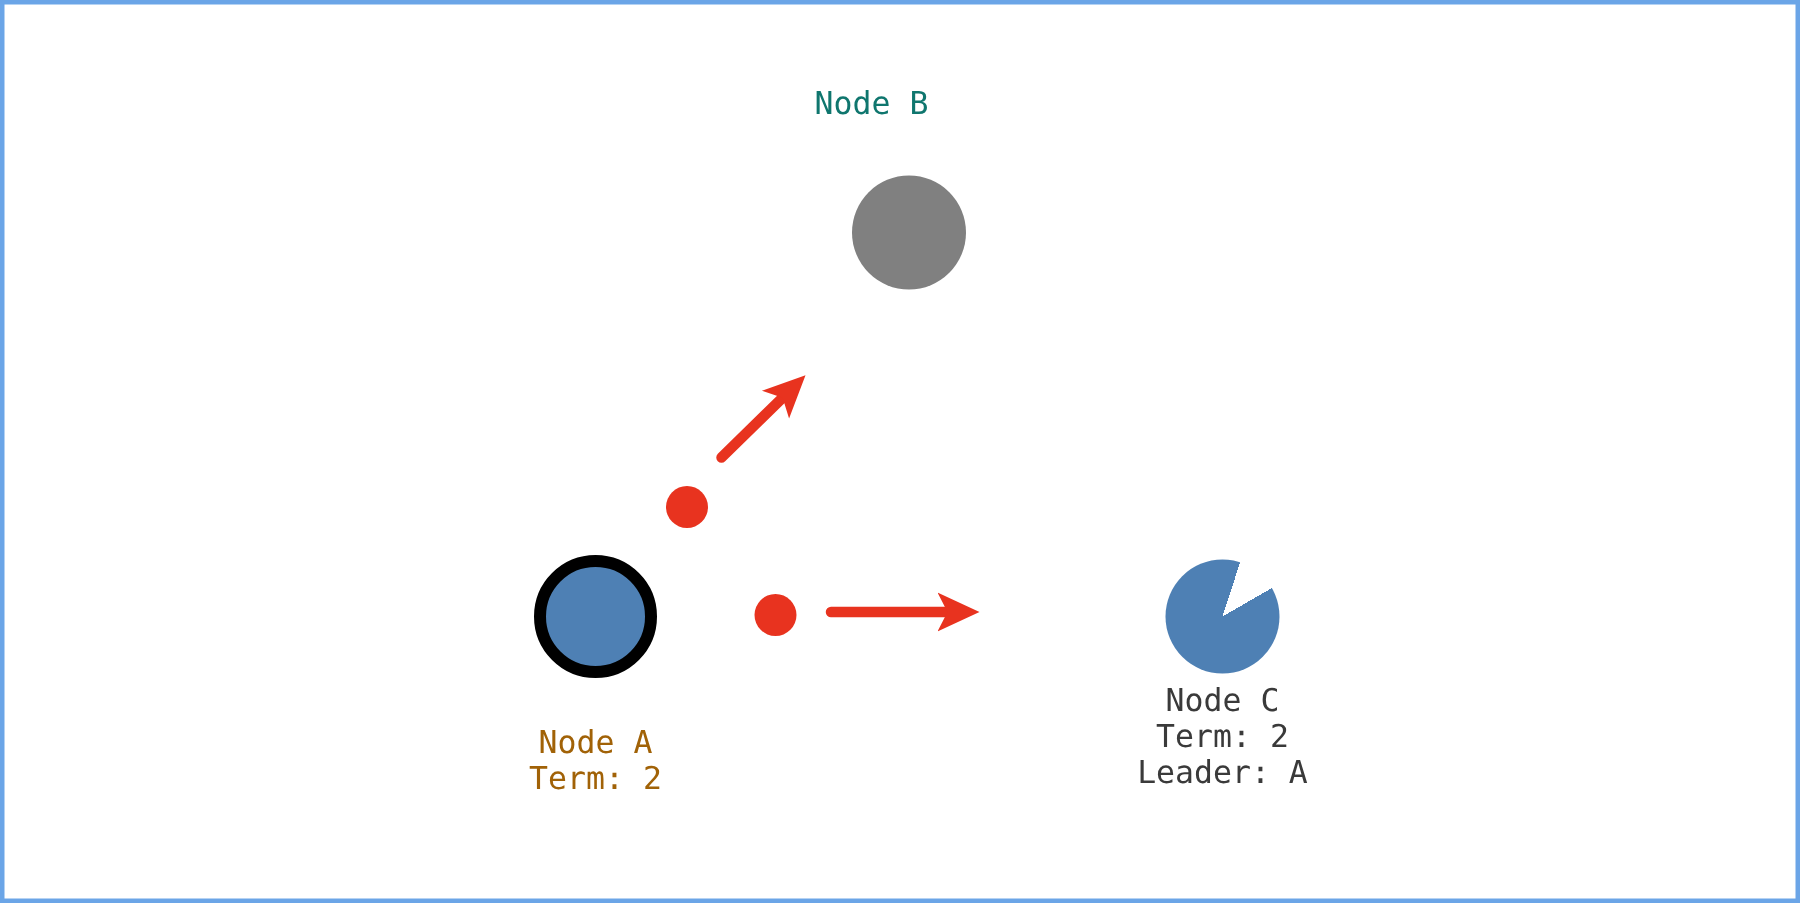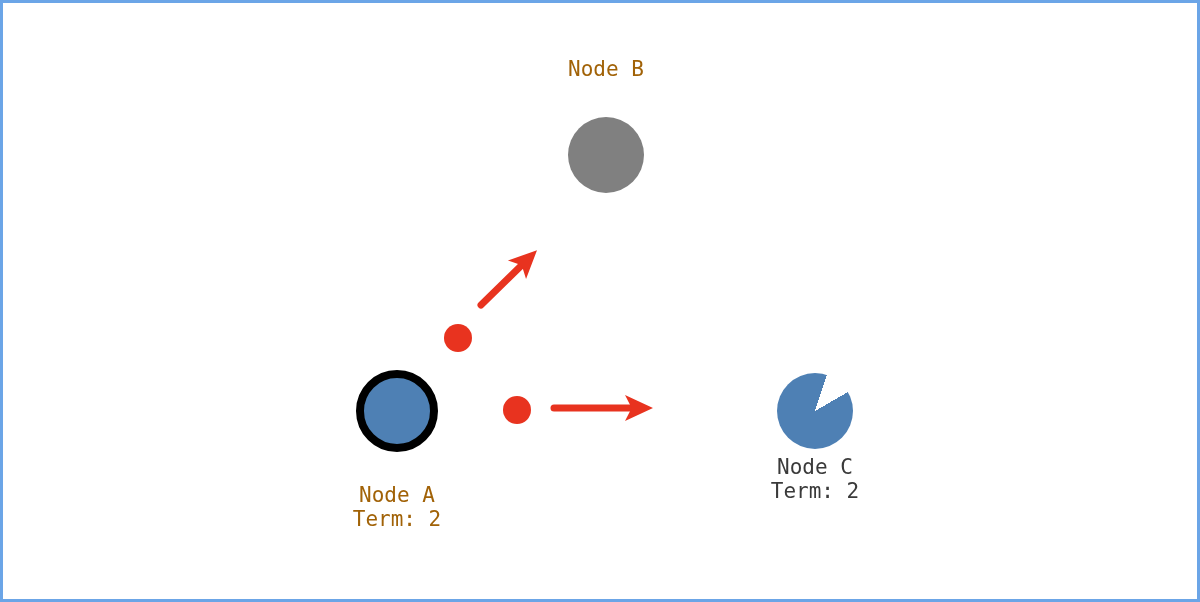--- a/index.html
+++ b/index.html
@@ -51,31 +51,31 @@
     pointer-events: none;
   }
 </style>
 </head>
 <body>
 
 <div id="canvas" style="width: 1200px; height: 602px; background: rgb(255, 255, 255); border: 3px solid rgb(107, 165, 231);">
 
   <div class="stage">
 
-    <div class="node-label" id="label-node-b" style="left: 423px; top: 54px; width: 360px; color: #a16207;"><span class="lbl-line">Node B</span></div>
+    <div class="node-label" id="label-node-b" style="left: 398px; top: 54px; width: 360px; color: #0f766e;"><span class="lbl-line">Node B</span></div>
 
     <div class="node" id="circle-node-b" style="left: 565px; top: 114px; width: 76px; height: 76px; background: rgb(128, 128, 128);"></div>
 
     <div class="node" id="circle-node-a" style="left: 353px; top: 367px; width: 82px; height: 82px; background: rgb(78, 128, 180); border: 8px solid rgb(0, 0, 0);"></div>
 
     <div class="node-label" id="label-node-a" style="left: 214px; top: 480px; width: 360px; color: #a16207;"><span class="lbl-line">Node A</span><span class="lbl-line">Term: 2</span></div>
 
     <div class="node" id="circle-node-c" style="left: 774px; top: 370px; width: 76px; height: 76px; background: conic-gradient(rgb(78, 128, 180) 0deg, rgb(78, 128, 180) 18deg, transparent 18deg, transparent 60deg, rgb(78, 128, 180) 60deg, rgb(78, 128, 180) 360deg);"></div>
 
-    <div class="node-label" id="label-node-c" style="left: 632px; top: 452px; width: 360px; color: rgb(58, 58, 58);"><span class="lbl-line">Node C</span><span class="lbl-line">Term: 2</span></div>
+    <div class="node-label" id="label-node-c" style="left: 632px; top: 452px; width: 360px; color: rgb(58, 58, 58);"><span class="lbl-line">Node C</span><span class="lbl-line">Term: 2</span><span class="lbl-line">Leader: A</span></div>
 
     <div class="dot" id="dot-message-a-to-b" style="left: 441px; top: 321px; width: 28px; height: 28px; background: rgb(232, 51, 31);"></div>
 
     <div class="dot" id="dot-message-a-to-c" style="left: 500px; top: 393px; width: 28px; height: 28px; background: rgb(232, 51, 31);"></div>
 
     <svg class="overlay" viewBox="0 0 1200 602" xmlns="http://www.w3.org/2000/svg">
       <defs>
         <marker id="arrowhead-ab" markerWidth="4.2" markerHeight="4.2" refX="2.0" refY="2.1" orient="auto" markerUnits="strokeWidth">
           <path d="M 0,0.25 L 4.0,2.1 L 0,3.95 L 0.95,2.1 Z" fill="#e8331f"></path>
         </marker>

